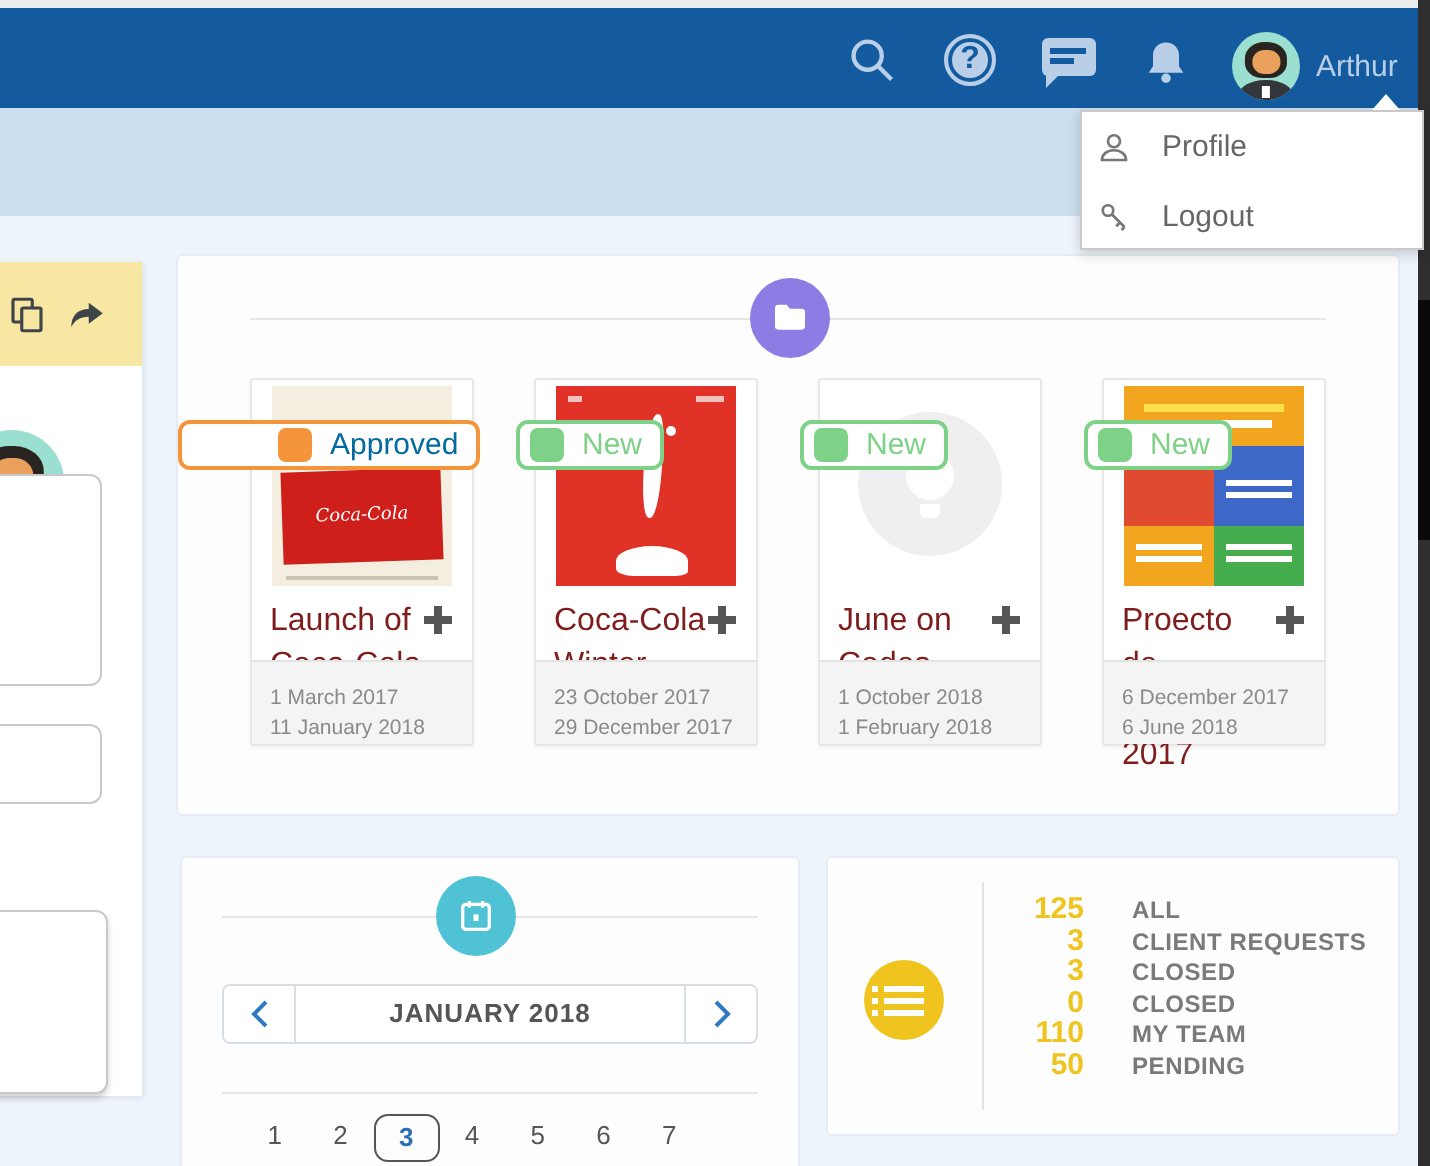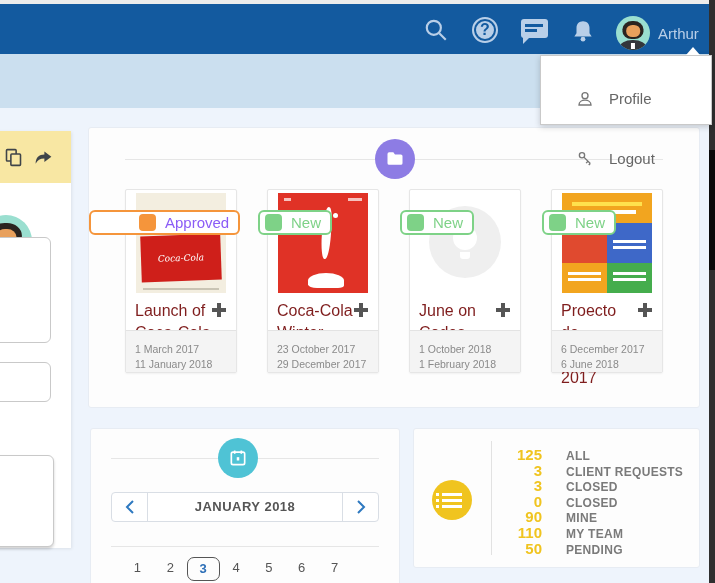--- a/index.html
+++ b/index.html
@@ -30,21 +30,21 @@
   .avatar .collar { position:absolute; left:50%; bottom:2%; transform:translateX(-50%); width:12%; height:18%; background:#fff; }
   .tb-avatar { left:616px; top:12px; width:34px; height:34px; cursor:pointer; }
   .tb-username { position:absolute; left:658px; top:21px; color:#b9cfe8; font-size:15px; cursor:pointer; }
   .band { position:absolute; left:0; top:54px; width:715px; height:54px; background:#cbdfef; }
 
   
   .dropdown { position:absolute; left:540px; top:55px; width:172px; height:70px; background:#fff;
     border:1px solid #c9c9c9; box-shadow:0 2px 6px rgba(0,0,0,.18); z-index:30; }
   .dropdown-caret { position:absolute; left:686px; top:47px; width:0; height:0; z-index:31;
     border:7px solid transparent; border-bottom:8px solid #fff; border-top-width:0; }
-  .menu-item { display:flex; align-items:center; height:35px; padding-left:35px; cursor:pointer; color:#666; font-size:15px;margin-top:25px; }
+  .menu-item { display:flex; align-items:center; height:35px; padding-left:7px; cursor:pointer; color:#666; font-size:15px; }
   .menu-item svg { width:18px; height:18px; margin-right:15px; color:#777; flex:none; }
 
   
   .left-panel { position:absolute; left:-24px; top:131px; width:95px; height:417px; background:#fff;
     box-shadow:1px 1px 3px rgba(0,0,0,.08); }
   .left-head { height:52px; background:#f8e7a3; display:flex; align-items:center; padding-left:27px; gap:9px; }
   .left-head svg { width:21px; height:21px; color:#3f4449; cursor:pointer; }
   .lp-avatar { left:4px; top:84px; width:52px; height:52px; position:absolute; }
   .lp-box { position:absolute; left:2px; background:#fff; border:1px solid #c9c9c9; border-radius:6px; }
   .lp-box.b1 { top:106px; width:73px; height:106px; }
@@ -68,21 +68,21 @@
   .card-title { flex:1; font-size:16px; line-height:1.4; color:#7f1d1d; }
   .card-plus { width:16px; height:16px; position:relative; cursor:pointer; flex:none; margin-top:2px; }
   .card-plus::before, .card-plus::after { content:""; position:absolute; background:#555; }
   .card-plus::before { left:6px; top:1px; width:4px; height:14px; }
   .card-plus::after { left:1px; top:6px; width:14px; height:4px; }
   .card-footer { position:absolute; left:0; right:0; bottom:0; height:42px; background:#f4f4f4;
     border-top:1px solid #e3e3e3; padding:11px 9px; font-size:10.5px; line-height:1.45; color:#8a8a8a; }
   .badge { position:absolute; top:20px; display:inline-flex; align-items:center; background:#fff;
     border:2px solid; border-radius:6px; padding:2px 9px 2px 5px; font-size:15px; z-index:5; cursor:default; }
   .badge .sq { width:17px; height:17px; border-radius:4px; margin-right:9px; }
-  .badge-approved { left:-37px; border-color:#f5953b; color:#8b5cf6;padding-left:48px; }
+  .badge-approved { left:-37px; border-color:#f5953b; color:#0369a1;padding-left:48px; }
   .badge-approved .sq { background:#f5953b; }
   .badge-new { left:-10px; border-color:#7ed287; color:#7ed287; }
   .badge-new .sq { background:#7ed287; }
 
   
   .img-cola { background:#f3eee0; }
   .img-cola .caps { display:flex; justify-content:center; gap:3px; margin-top:20px; }
   .img-cola .caps i { width:10px; height:10px; border-radius:50%; background:#d2af58; border:2px solid #463722; }
   .img-cola .carton { position:absolute; left:5px; right:5px; bottom:12px; height:46px; background:#cf1f1a;
     transform:rotate(-2deg); color:#fff; font-family:"DejaVu Serif",serif; font-style:italic;
@@ -391,24 +391,20 @@
       </div>
       <div class="stat-row">
         <span class="stat-value">3</span>
         <span class="stat-label">CLOSED</span>
       </div>
       <div class="stat-row">
         <span class="stat-value">0</span>
         <span class="stat-label">CLOSED</span>
       </div>
       <div class="stat-row">
-        <span class="stat-value">90</span>
-        <span class="stat-label">MINE</span>
-      </div>
-      <div class="stat-row">
         <span class="stat-value">110</span>
         <span class="stat-label">MY TEAM</span>
       </div>
       <div class="stat-row">
         <span class="stat-value">50</span>
         <span class="stat-label">PENDING</span>
       </div>
     </div>
   </div>
 

